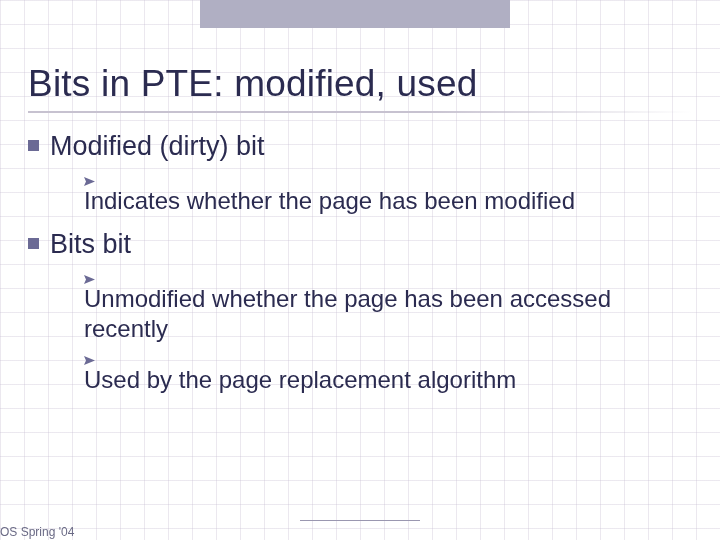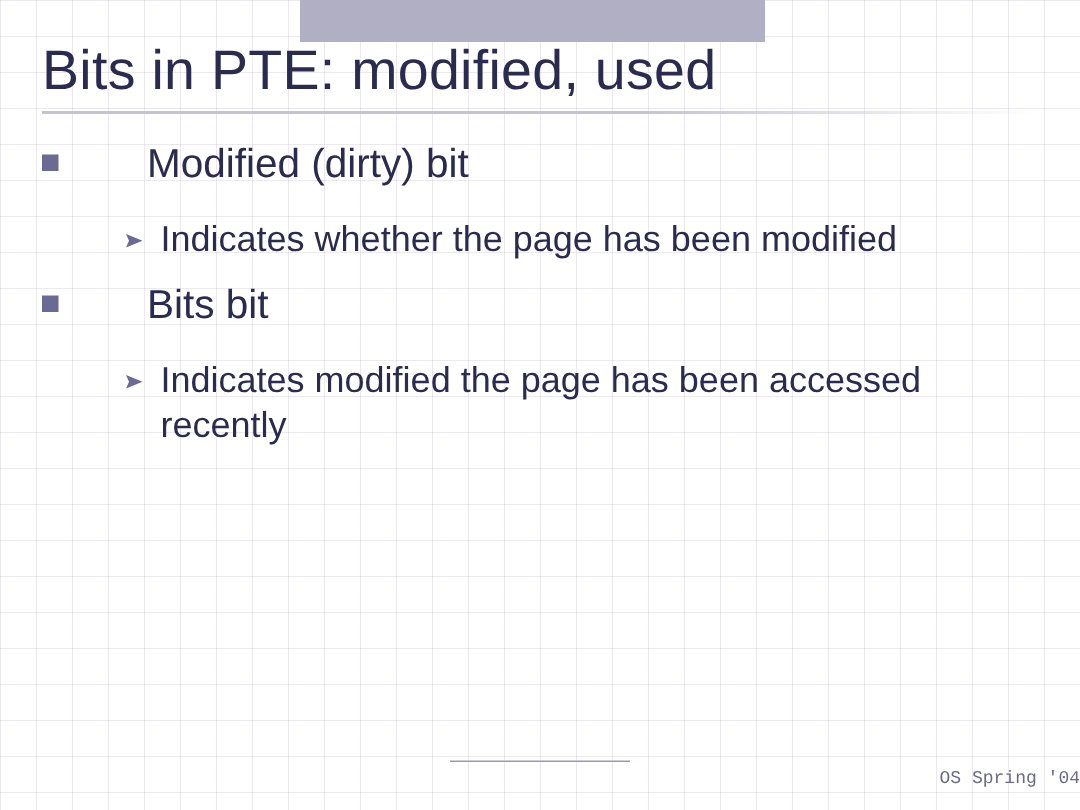--- a/index.html
+++ b/index.html
@@ -26,41 +26,40 @@
     top: 0;
     left: 200px;
     width: 310px;
     height: 28px;
     background: #b0afc3;
     z-index: 2;
   }
   .slide {
     position: relative;
     z-index: 1;
-    padding: 26px 28px 0 28px;
+    padding: 63px 28px 0 28px;
     height: 100%;
   }
   .title {
     font-size: 37px;
     font-weight: 400;
     color: #2b2b50;
     margin-bottom: 6px;
     letter-spacing: 0.2px;
   }
   .title-underline {
     height: 2px;
     background: linear-gradient(to right, #c7c2d0 0%, #c7c2d0 60%, rgba(199,194,208,0) 100%);
     margin-bottom: 18px;
   }
   .section-row {
     display: flex;
     align-items: flex-start;
     margin-top: 4px;
-    margin-bottom: 20px;
-    gap: 48px;
+    margin-bottom: 4px;
   }
   .sq-bullet {
     width: 11px;
     height: 11px;
     background: #6b6a95;
     margin-top: 9px;
     margin-right: 11px;
     flex: 0 0 auto;
   }
   .section-label {
@@ -69,41 +68,41 @@
   }
   .items {
     margin-left: 56px;
     margin-top: 4px;
     margin-bottom: 14px;
   }
   .item-row {
     display: flex;
     align-items: flex-start;
     margin-bottom: 2px;
+    flex-direction: column;
   }
   .arrow-bullet {
     flex: 0 0 auto;
     margin-top: 11px;
     margin-right: 12px;
   }
   .arrow-bullet svg { display: block; }
   .item-text {
     font-size: 24px;
     line-height: 1.22;
     color: #2b2b50;
     max-width: 590px;
   }
   .footer {
     position: absolute;
-    bottom: 14px;
+    bottom: 1px;
     left: 0;
     width: 100%;
-    text-align: right;
+    text-align: left;
     z-index: 2;
-    font-family: Liberation Mono, monospace;
   }
   .footer-line {
     width: 120px;
     height: 1px;
     background: #9a97b0;
     margin: 0 auto 4px auto;
   }
   .footer-text {
     font-size: 12px;
     color: #6a6a85;
@@ -139,21 +138,29 @@
     <div class="sq-bullet"></div>
     <div class="section-label">Bits bit</div>
   </div>
   <div class="items">
     <div class="item-row">
       <span class="arrow-bullet">
         <svg width="11" height="9" viewBox="0 0 11 9">
             <polygon points="0,0 11,4.5 0,9 2,4.5" fill="#6b6a95"></polygon>
           </svg>
       </span>
-      <span class="item-text">Indicates modified the page has been accessed recently</span>
+      <span class="item-text">Unmodified whether the page has been accessed recently</span>
+    </div>
+    <div class="item-row">
+      <span class="arrow-bullet">
+        <svg width="11" height="9" viewBox="0 0 11 9">
+            <polygon points="0,0 11,4.5 0,9 2,4.5" fill="#6b6a95"></polygon>
+          </svg>
+      </span>
+      <span class="item-text">Used by the page replacement algorithm</span>
     </div>
   </div>
 
 </div>
 
 <div class="footer">
   <div class="footer-line"></div>
   <div class="footer-text">OS Spring '04</div>
 </div>
 

